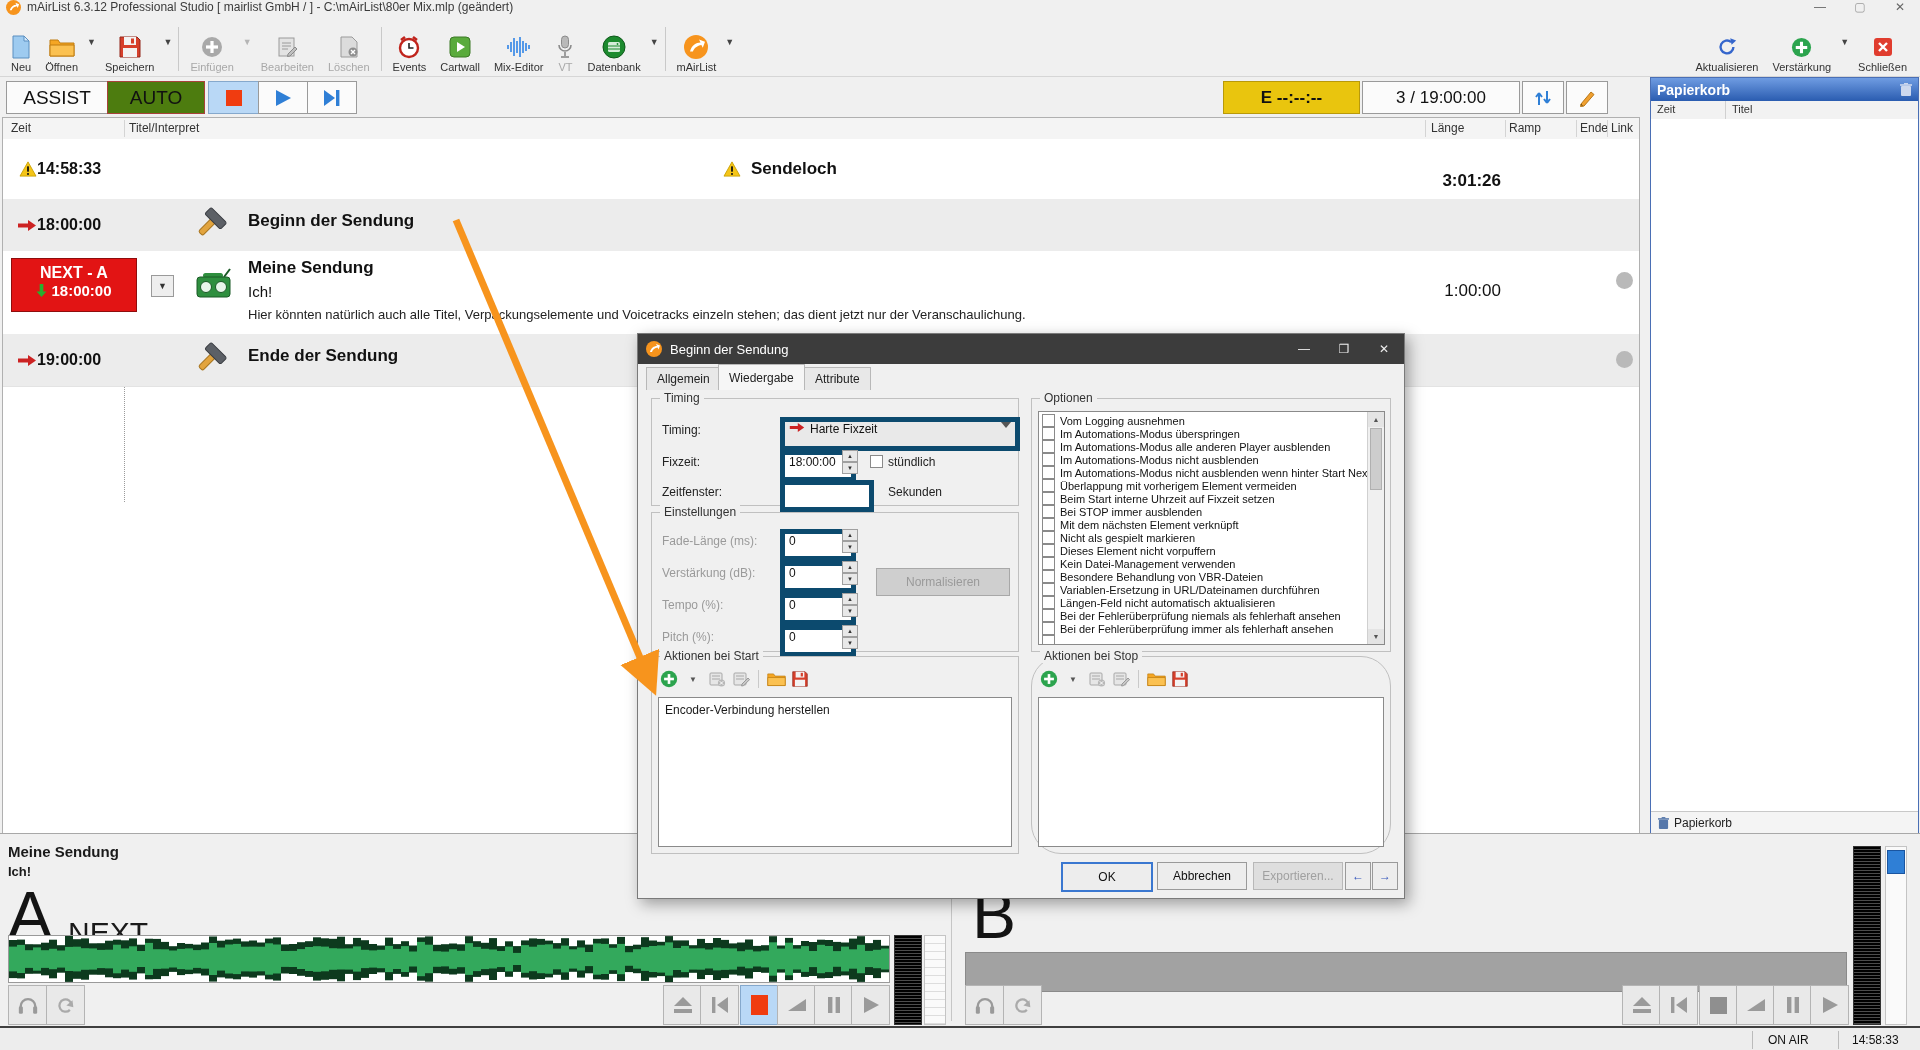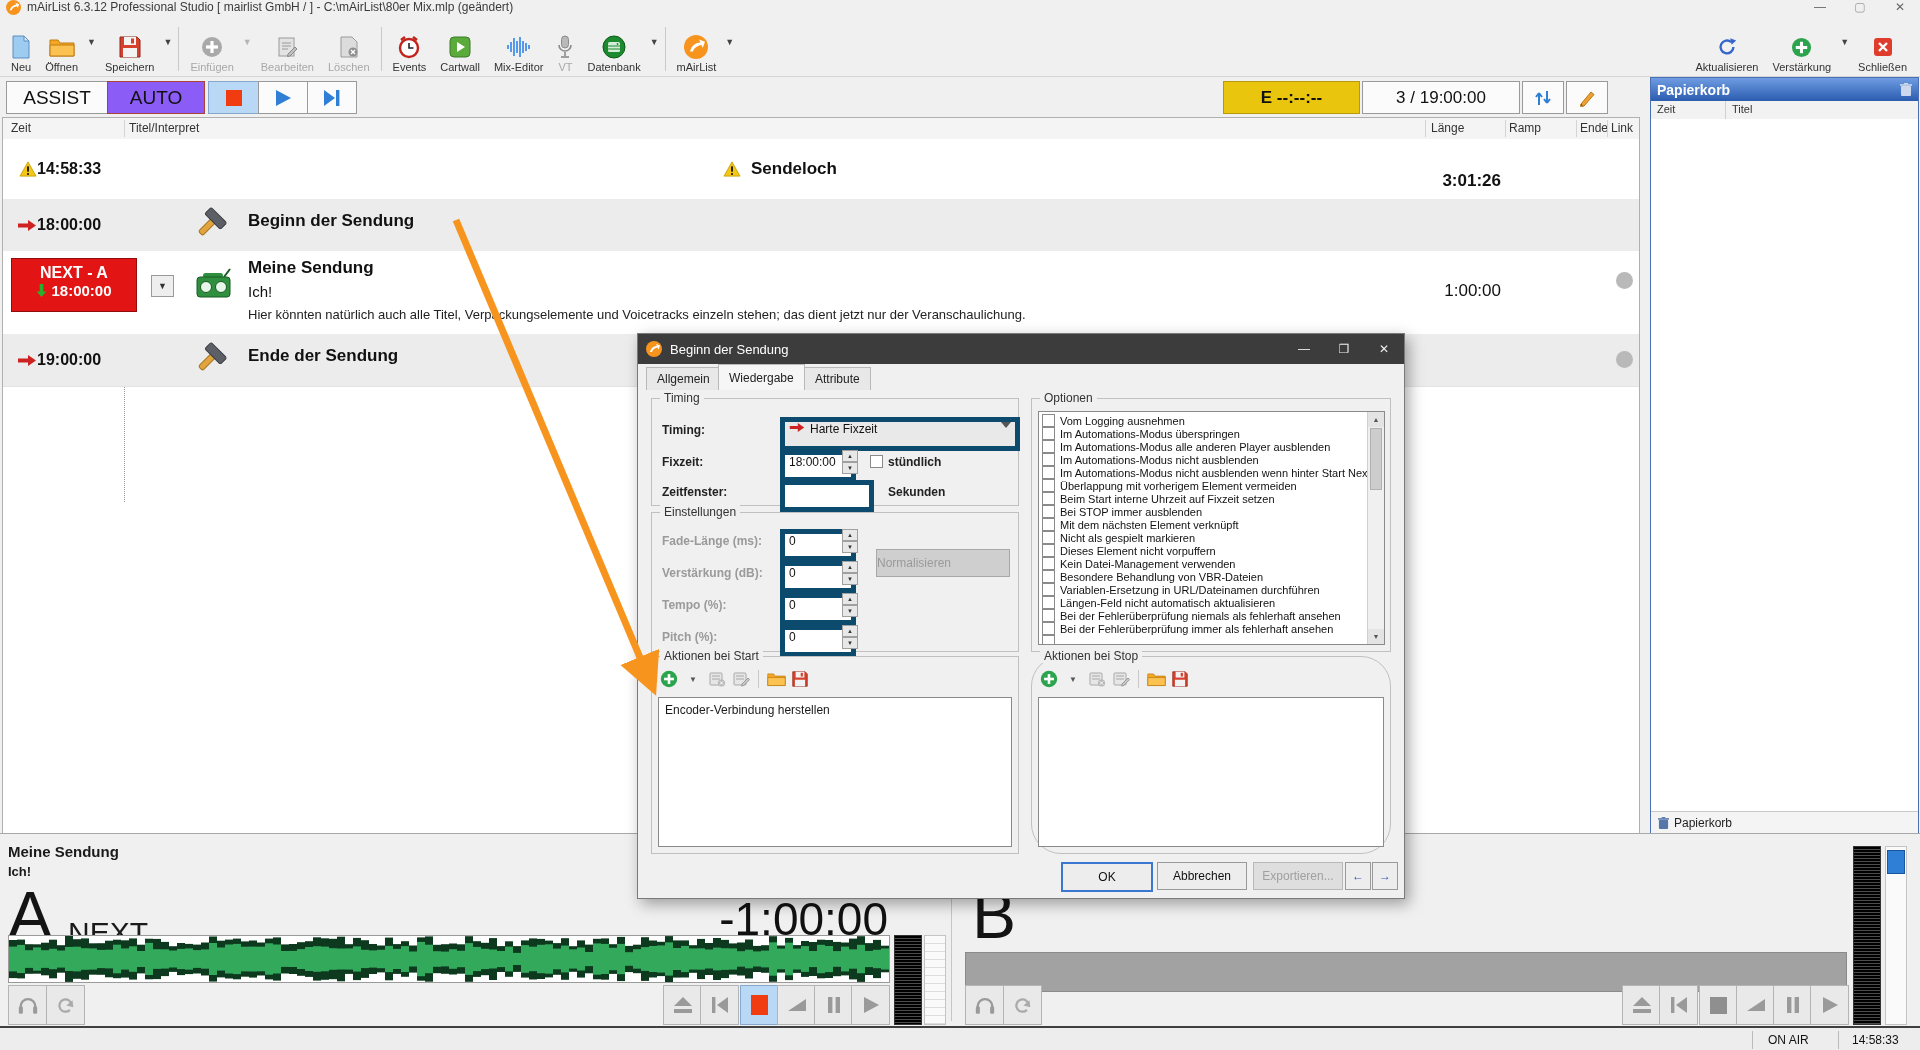--- a/index.html
+++ b/index.html
@@ -48,21 +48,21 @@
   
   #dialog{position:absolute;left:637px;top:333px;width:766px;height:564px;background:#f0f0f0;
           border:1px solid #7a7a7a;box-shadow:4px 5px 14px rgba(0,0,0,.35);z-index:50;}
   #dlg-titlebar{height:30px;background:#3c3c3c;color:#fff;display:flex;align-items:center;font-size:13px;}
   .dlg-winbtn{width:40px;height:30px;display:flex;align-items:center;justify-content:center;color:#eee;font-size:12px;}
   .tab{position:absolute;top:0;height:22px;padding:0 10px;font-size:12px;color:#222;
        border:1px solid #b8b8b8;border-bottom:none;background:#e8e8e8;line-height:22px;}
   .tab.active{background:#f6f6f6;height:25px;top:-3px;line-height:26px;z-index:2;}
   .group{position:absolute;border:1px solid #c0c0c0;}
   .group>.glabel{position:absolute;top:-8px;left:8px;background:#f0f0f0;padding:0 4px;font-size:12px;color:#333;}
-  .fldlabel{position:absolute;font-size:12px;color:#222;font-weight:bold;}
+  .fldlabel{position:absolute;font-size:12px;color:#222;}
   .fldlabel.dis{color:#9a9a9a;}
   .tinput{position:absolute;background:#fff;border:5px solid #0c4a6e;font-size:12px;color:#111;
           display:flex;align-items:flex-start;padding:0 4px;}
   .spin{position:absolute;width:16px;display:flex;flex-direction:column;}
   .spin div{flex:1;border:1px solid #a0a0a0;background:#e8e8e8;font-size:6px;line-height:10px;
             text-align:center;color:#333;}
   .cb{width:11px;height:11px;border:1px solid #8a8a8a;background:#fff;display:inline-block;flex:none;}
   .optrow{display:flex;align-items:center;gap:5px;height:13px;font-size:11px;color:#111;padding-left:3px;}
   .actbar-ic{display:flex;align-items:center;justify-content:center;width:22px;height:20px;}
   .dlgbtn{position:absolute;top:528px;height:26px;background:#ededed;border:1px solid #9a9a9a;
@@ -269,21 +269,21 @@
           </svg>
         </span>
       <span>Schließen</span>
     </div>
   </div>
 
   <div id="transportbar">
     <div class="bigbtn" style="left:6px;width:100px;">
         <span>ASSIST</span>
       </div>
-    <div class="bigbtn" style="left:107px;width:96px;background:#8b5cf6;border-color:#a8423a;">
+    <div class="bigbtn" style="left:107px;width:96px;background:#4d7c0f;border-color:#a8423a;">
         <span>AUTO</span>
       </div>
     <div class="bigbtn" style="left:208px;width:49px;background:#b9d8f6;border-color:#85a8cc;">
       <span style="width:16px;height:16px;background:#f03c10;display:block;"></span>
     </div>
     <div class="bigbtn" style="left:258px;width:48px;">
       <svg width="18" height="18" viewBox="0 0 18 18">
           <path d="M2 1 L17 9 L2 17 Z" fill="#2f7fd6"></path>
         </svg>
     </div>
@@ -438,21 +438,20 @@
       <span>Papierkorb</span>
     </div>
   </div>
 
   <div id="bottom">
     <div class="abs" style="left:8px;top:9px;font-size:15px;font-weight:bold;">Meine Sendung</div>
     <div class="abs" style="left:8px;top:30px;font-size:13px;font-weight:bold;">Ich!</div>
 
     <div class="biglet" style="left:8px;top:48px;">A</div>
     <div class="abs" style="left:68px;top:82px;font-size:30px;color:#1a1a1a;">NEXT</div>
-    <div class="abs" style="left:560px;top:58px;width:328px;font-size:46px;text-align:right;color:#111;">-1:00:00</div>
     <div class="abs" style="left:8px;top:101px;width:880px;height:46px;background:#fff;border:1px solid #9a9a9a;">
       <svg id="waveform-svg" width="880" height="46" viewBox="0 0 880 46" preserveAspectRatio="none">
           <rect x="0.0" y="4.0" width="8.00" height="38.1" fill="#0d3a1e"></rect>
           <rect x="0.0" y="10.6" width="8.00" height="24.8" fill="#33a95c"></rect>
           <rect x="8.0" y="3.6" width="8.00" height="38.8" fill="#0d3a1e"></rect>
           <rect x="8.0" y="8.9" width="8.00" height="28.1" fill="#33a95c"></rect>
           <rect x="16.0" y="8.2" width="8.00" height="29.6" fill="#0d3a1e"></rect>
           <rect x="16.0" y="14.2" width="8.00" height="17.7" fill="#33a95c"></rect>
           <rect x="24.0" y="8.3" width="8.00" height="29.4" fill="#0d3a1e"></rect>
           <rect x="24.0" y="11.4" width="8.00" height="23.3" fill="#33a95c"></rect>
@@ -836,21 +835,21 @@
           <div>▼</div>
         </div>
       <span class="fldlabel dis" style="left:10px;top:53px;">Verstärkung (dB):</span>
       <div class="tinput" style="left:128px;top:48px;width:58px;height:22px;">
           <span>0</span>
         </div>
       <div class="spin" style="left:190px;top:48px;height:24px;">
           <div>▲</div>
           <div>▼</div>
         </div>
-      <div style="position:absolute;left:224px;top:36px;width:132px;height:26px;background:#cfcfcf;border:1px solid #a8a8a8;color:#9a9a9a;font-size:12px;display:flex;align-items:center;justify-content:flex-start;">
+      <div style="position:absolute;left:224px;top:55px;width:132px;height:26px;background:#cfcfcf;border:1px solid #a8a8a8;color:#9a9a9a;font-size:12px;display:flex;align-items:center;justify-content:center;">
           <span>Normalisieren</span>
         </div>
       <span class="fldlabel dis" style="left:10px;top:85px;">Tempo (%):</span>
       <div class="tinput" style="left:128px;top:80px;width:58px;height:22px;">
           <span>0</span>
         </div>
       <div class="spin" style="left:190px;top:80px;height:24px;">
           <div>▲</div>
           <div>▼</div>
         </div>

